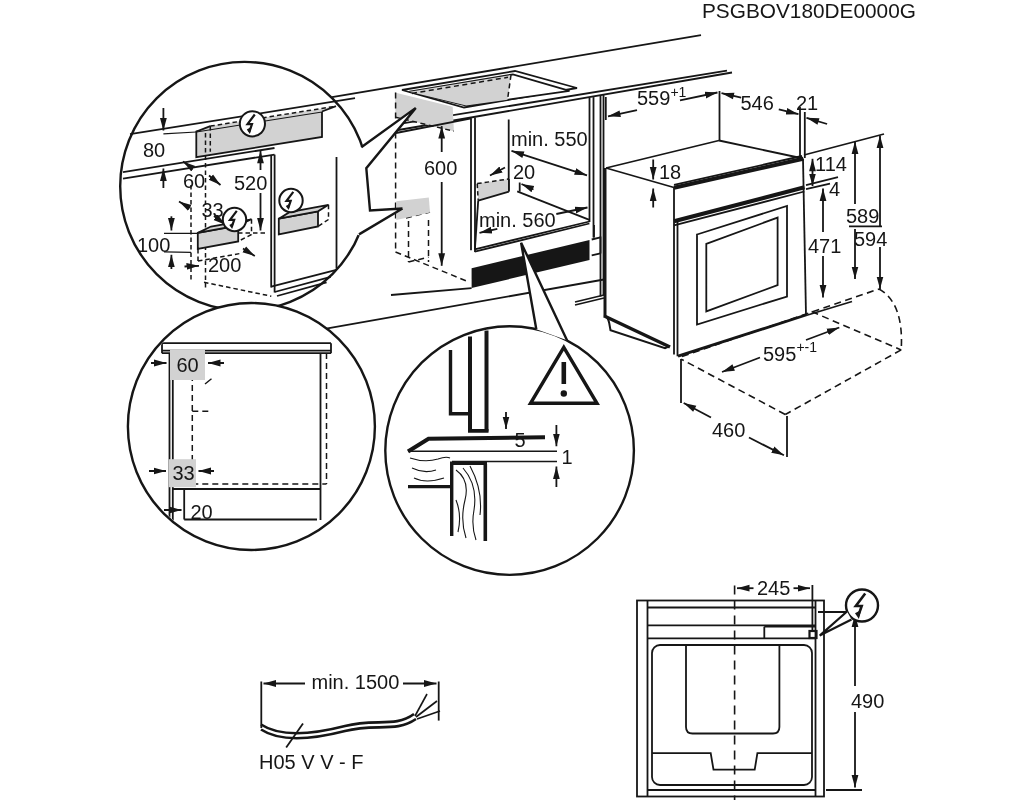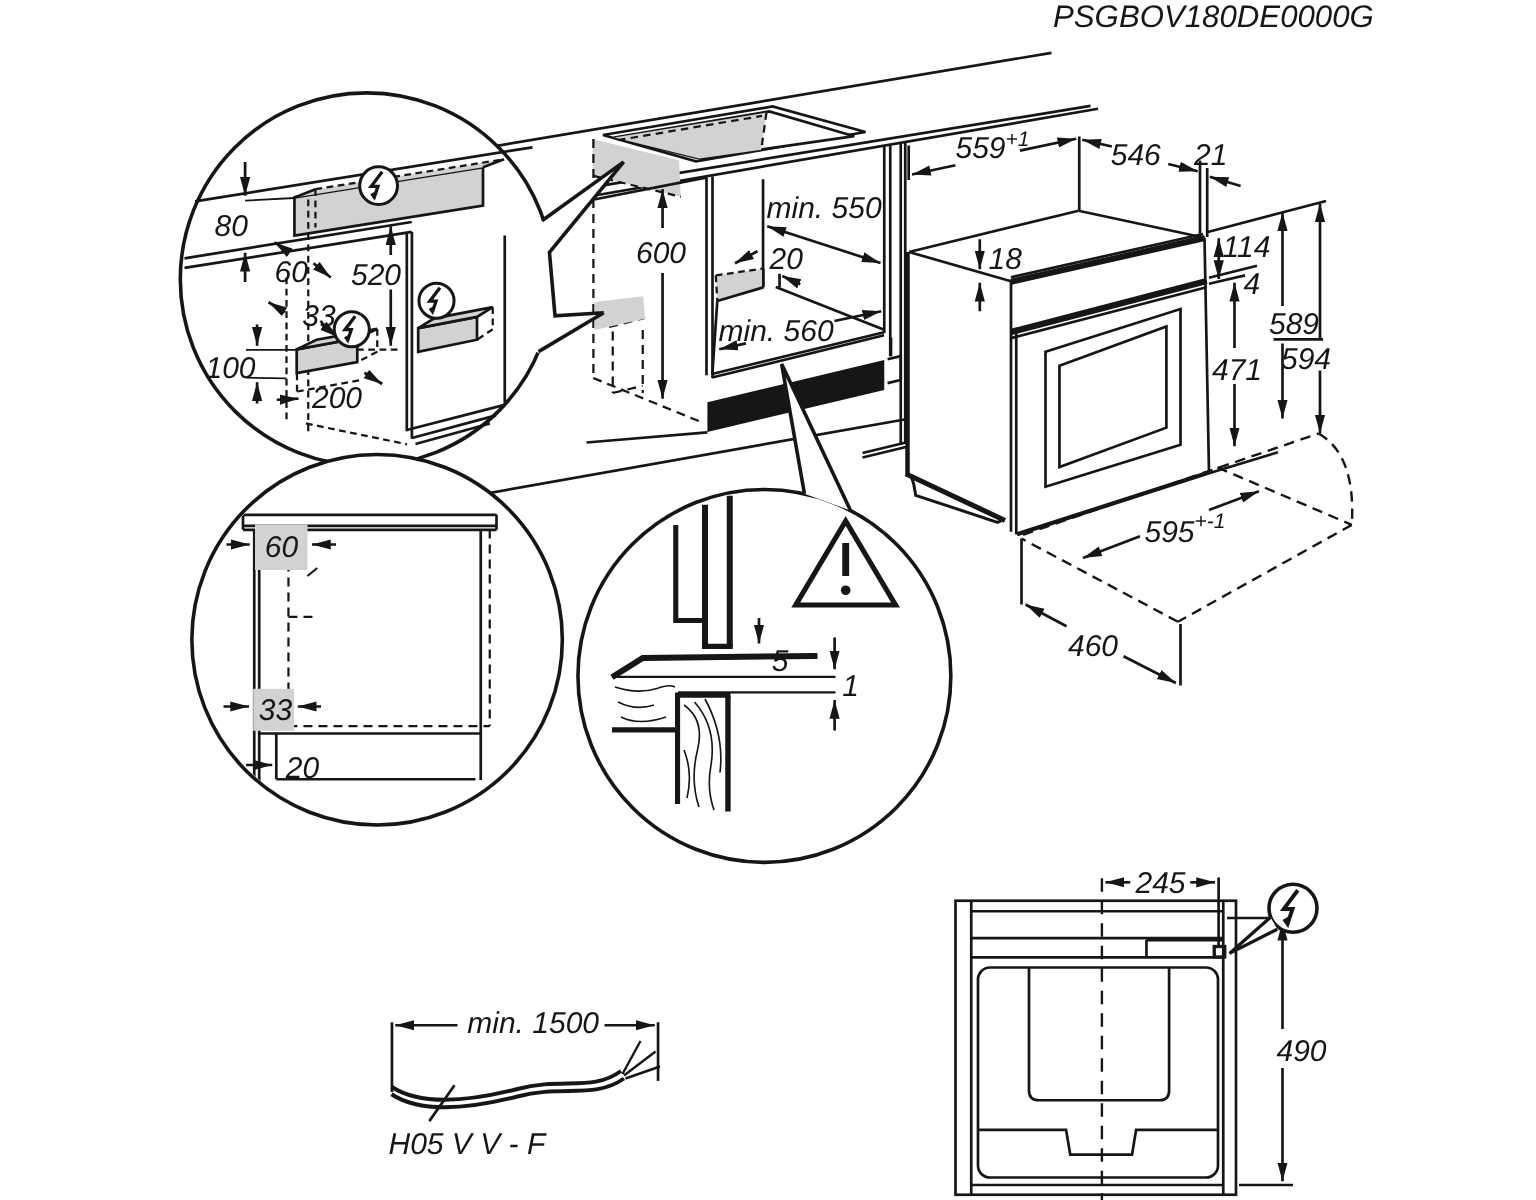--- a/index.html
+++ b/index.html
@@ -1,16 +1,16 @@
 <!DOCTYPE html>
 <html><head>
 <meta charset="utf-8">
 <style>
 html,body{margin:0;padding:0;background:#fff;}
-#page{width:1024px;height:800px;position:relative;overflow:hidden;background:#fff;font-style:italic;}
+#page{width:1024px;height:800px;position:relative;overflow:hidden;background:#fff;}
 svg{display:block;}
 text{font-family:"Liberation Sans",sans-serif;fill:#161616;}
 </style>
 </head>
 <body>
 <div id="page">
 <svg width="1024" height="800" viewBox="0 0 1024 800" fill="none" stroke-linecap="butt">
 <defs>
 <marker id="ae" markerUnits="userSpaceOnUse" markerWidth="16" markerHeight="10" refX="12.5" refY="5" orient="auto">
           <path d="M0,1.6 L12.5,5 L0,8.4 Z" fill="#161616"></path>

